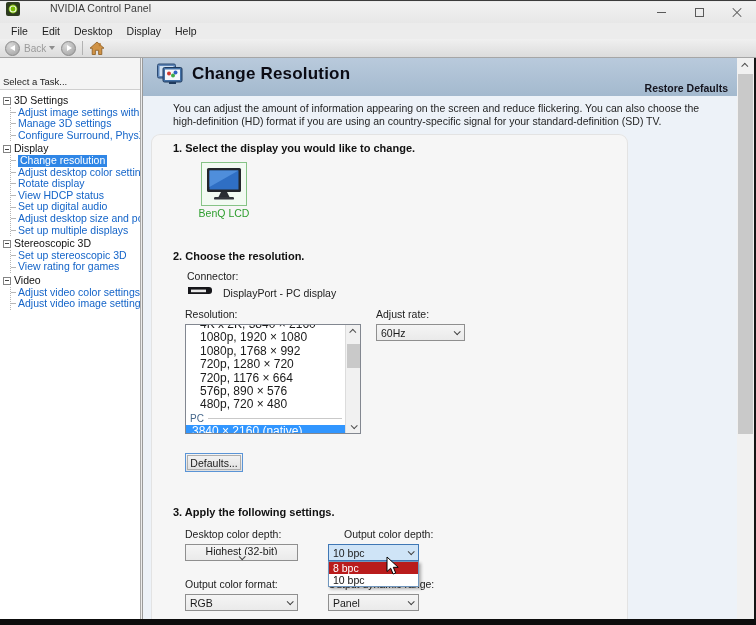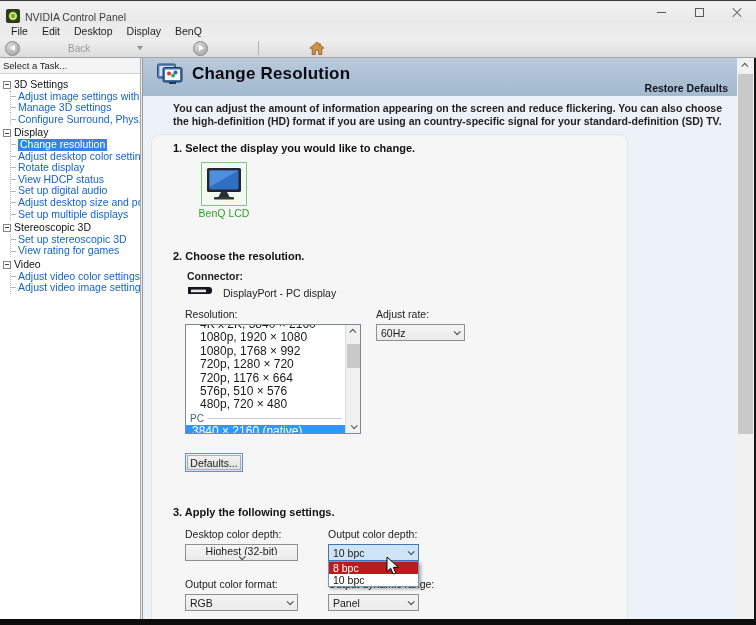--- a/index.html
+++ b/index.html
@@ -3,58 +3,58 @@
 <meta charset="utf-8">
 <style>
   * { margin:0; padding:0; box-sizing:border-box; }
   html,body { width:756px; height:625px; overflow:hidden;
     font-family:"Liberation Sans", sans-serif; background:#0d0d0d; }
   .window { position:absolute; left:0; top:0; width:756px; height:619px;
     background:#ececec; border-top:1px solid #3c3c3c; }
 
   
   .titlebar { position:absolute; left:0; top:1px; width:756px; height:21px;
-    background:linear-gradient(#f2f2f2,#e7e7e7); display:flex; align-items:flex-end; }
+    background:linear-gradient(#f2f2f2,#e7e7e7); display:flex; align-items:flex-start;gap:25px; }
   .app-icon { width:14px; height:14px; margin:0 5px 0 6px; }
   .title-text { font-size:10.5px; color:#3c3c3c; }
   .win-controls { margin-left:auto; display:flex; height:100%; }
   .win-btn { width:38px; height:100%; display:flex; align-items:center; justify-content:center; }
   .glyph-min { width:9px; height:1px; background:#5a5a5a; }
   .glyph-max { width:9px; height:9px; border:1px solid #5a5a5a; }
   .glyph-close { position:relative; width:10px; height:10px; }
   .glyph-close::before,.glyph-close::after { content:""; position:absolute; left:-1px; top:4px;
     width:12px; height:1px; background:#5a5a5a; }
   .glyph-close::before { transform:rotate(45deg); }
   .glyph-close::after { transform:rotate(-45deg); }
 
   
   .menubar { position:absolute; left:0; top:22px; width:756px; height:16px;
     background:#ececec; display:flex; align-items:center; padding-left:4px; }
   .menu-item { font-size:10.5px; color:#1e1e1e; padding:1px 7px; }
 
   
   .toolbar { position:absolute; left:0; top:38px; width:756px; height:19px;
     background:linear-gradient(#f0f0f0,#dcdcdc); border-bottom:1px solid #a6a6a6;
-    display:flex; align-items:center; padding-left:5px;gap:44px; }
+    display:flex; align-items:center; padding-left:5px; }
   .nav-circle { width:15px; height:15px; border-radius:50%；; border-radius:50%;
     background:radial-gradient(circle at 35% 30%, #d9d9d9, #9f9f9f);
     border:1px solid #8b8b8b; display:flex; align-items:center; justify-content:center; }
   .arrow-left { width:0; height:0; border-top:3px solid transparent; border-bottom:3px solid transparent;
     border-right:5px solid #fff; margin-right:1px; }
   .arrow-right { width:0; height:0; border-top:3px solid transparent; border-bottom:3px solid transparent;
     border-left:5px solid #fff; margin-left:1px; }
   .back-label { font-size:10px; color:#9a9a9a; margin:0 3px 0 4px; }
   .caret-down-sm { width:0; height:0; border-left:3px solid transparent; border-right:3px solid transparent;
     border-top:4px solid #8f8f8f; margin-right:6px; }
   .tb-sep { width:1px; height:14px; background:#b2b2b2; margin:0 6px; }
 
   
   .sidebar { position:absolute; left:0; top:57px; width:141px; height:562px;
     background:#fff; border-right:1px solid #a9a9a9; overflow:hidden; }
-  .task-header { font-size:9.5px; color:#222; padding:2px 0 2px 3px; background:#f4f4f4;
+  .task-header { font-size:9.5px; color:#222; padding:18px 0 2px 3px; background:#f4f4f4;
     border-bottom:1px solid #cfcfcf; }
   .tree { padding:3px 0 0 3px; white-space:nowrap; }
   .tree-cat { display:flex; align-items:center; font-size:10.5px; color:#111;
     line-height:11.6px; margin-top:2px; }
   .expander { width:8px; height:8px; border:1px solid #848484; background:#fff;
     margin-right:3px; position:relative; flex:0 0 auto; }
   .expander::after { content:""; position:absolute; left:1px; top:2.5px; width:4px; height:1px; background:#444; }
   .tree-children { margin-left:7px; border-left:1px dotted #b5b5b5; }
   .tree-item { display:flex; align-items:center; font-size:10.5px; color:#1464c8; line-height:11.6px; }
   .tree-item::before { content:""; width:5px; height:1px; background:#b5b5b5; margin-right:2px; flex:0 0 auto; }
@@ -63,21 +63,21 @@
   
   .content { position:absolute; left:142px; top:57px; width:595px; height:562px;
     background:#edf2f8; border-left:1px solid #9a9a9a; overflow:hidden; }
   .band { position:absolute; left:0; top:0; width:595px; height:38px;
     background:linear-gradient(#b9cadc,#a3b9ce); }
   .band-title { position:absolute; left:14px; top:5px; display:flex; align-items:center; }
   .page-icon { width:26px; height:22px; margin-right:9px; }
   .page-title { font-size:17px; font-weight:bold; color:#0b0b14; letter-spacing:0.2px; }
   .restore { position:absolute; right:10px; bottom:2px; font-size:10.5px; color:#14141e; font-weight:bold; }
   .desc { position:absolute; left:30px; top:44px; width:552px; font-size:10.5px;
-    line-height:13px; color:#1f1f1f;font-weight:bold; }
+    line-height:13px; color:#1f1f1f; }
   .panel { position:absolute; left:8px; top:76px; width:477px; height:486px;
     background:#f6f6f6; border-radius:9px 9px 0 0; box-shadow:0 0 0 1px #e3e3e3 inset; }
 
   .h-step { position:absolute; font-size:11px; font-weight:bold; color:#111; }
   .lbl { position:absolute; font-size:10.5px; color:#222; }
 
   
   .display-box { position:absolute; left:50px; top:28px; width:46px; height:44px;
     border:1px solid #86c386; background:#f2faf2; display:flex; align-items:center; justify-content:center; }
   .display-name { position:absolute; left:30px; top:73px; width:86px; text-align:center;
@@ -156,21 +156,21 @@
           <span class="glyph-close"></span>
         </div>
     </div>
   </div>
 
   <div class="menubar">
     <span class="menu-item">File</span>
     <span class="menu-item">Edit</span>
     <span class="menu-item">Desktop</span>
     <span class="menu-item">Display</span>
-    <span class="menu-item">BenQ</span>
+    <span class="menu-item">Help</span>
   </div>
 
   <div class="toolbar">
     <span class="nav-circle">
         <span class="arrow-left"></span>
       </span>
     <span class="back-label">Back</span>
     <span class="caret-down-sm"></span>
     <span class="nav-circle">
         <span class="arrow-right"></span>
@@ -287,38 +287,38 @@
           <rect x="2" y="1" width="34" height="24" rx="1.5" fill="#23262b"></rect>
           <rect x="4.5" y="3.5" width="29" height="19" fill="#2f6fc4"></rect>
           <path d="M4.5 3.5 L33.5 3.5 L4.5 20 Z" fill="#4f8edb"></path>
           <path d="M16 25 h6 l2.5 5 h-11 Z" fill="#2a2d33"></path>
           <rect x="9" y="30" width="20" height="2.6" rx="1.2" fill="#33363c"></rect>
         </svg>
       </div>
       <div class="display-name">BenQ LCD</div>
 
       <div class="h-step" style="left:22px; top:116px;">2. Choose the resolution.</div>
-      <div class="lbl" style="left:36px; top:136px;font-weight:bold;">Connector:</div>
+      <div class="lbl" style="left:36px; top:136px;">Connector:</div>
       <svg class="dp-icon" viewBox="0 0 26 10">
         <path d="M1 1 h21 a3 3 0 0 1 3 3 v1 a3 3 0 0 1 -3 3 h-21 Z" fill="#16161a"></path>
         <rect x="4" y="3.6" width="15" height="2.6" fill="#e9e9e9"></rect>
       </svg>
       <div class="lbl" style="left:72px; top:153px;">DisplayPort - PC display</div>
 
       <div class="lbl" style="left:34px; top:174px;">Resolution:</div>
       <div class="lbl" style="left:225px; top:174px;">Adjust rate:</div>
 
       <div class="listbox">
         <div class="list-rows">
           <div class="list-row">4K x 2K, 3840 × 2160</div>
           <div class="list-row">1080p, 1920 × 1080</div>
           <div class="list-row">1080p, 1768 × 992</div>
           <div class="list-row">720p, 1280 × 720</div>
           <div class="list-row">720p, 1176 × 664</div>
-          <div class="list-row">576p, 510 × 576</div>
+          <div class="list-row">576p, 890 × 576</div>
           <div class="list-row">480p, 720 × 480</div>
           <div class="group-row">
             <span class="group-label">PC</span>
             <span class="group-line"></span>
           </div>
           <div class="list-row sel" style="padding-left:6px;">3840 × 2160 (native)</div>
         </div>
         <div class="list-scroll">
           <div class="sb-btn" style="top:0;">
               <span class="chev-up"></span>
@@ -332,21 +332,21 @@
 
       <div class="combo" style="left:225px; top:190px; width:89px;">
         <span class="val">60Hz</span>
         <span class="chev-down"></span>
       </div>
 
       <div class="btn">Defaults...</div>
 
       <div class="h-step" style="left:22px; top:372px;">3. Apply the following settings.</div>
       <div class="lbl" style="left:34px; top:394px;">Desktop color depth:</div>
-      <div class="lbl" style="left:177px; top:394px;">Output color depth:</div>
+      <div class="lbl" style="left:193px; top:394px;">Output color depth:</div>
 
       <div class="combo" style="left:34px; top:410px; width:113px;flex-direction:column;">
         <span class="val">Highest (32-bit)</span>
         <span class="chev-down"></span>
       </div>
       <div class="combo open" style="left:177px; top:410px; width:91px;">
         <span class="val">10 bpc</span>
         <span class="chev-down"></span>
       </div>
       <div class="dropdown">

